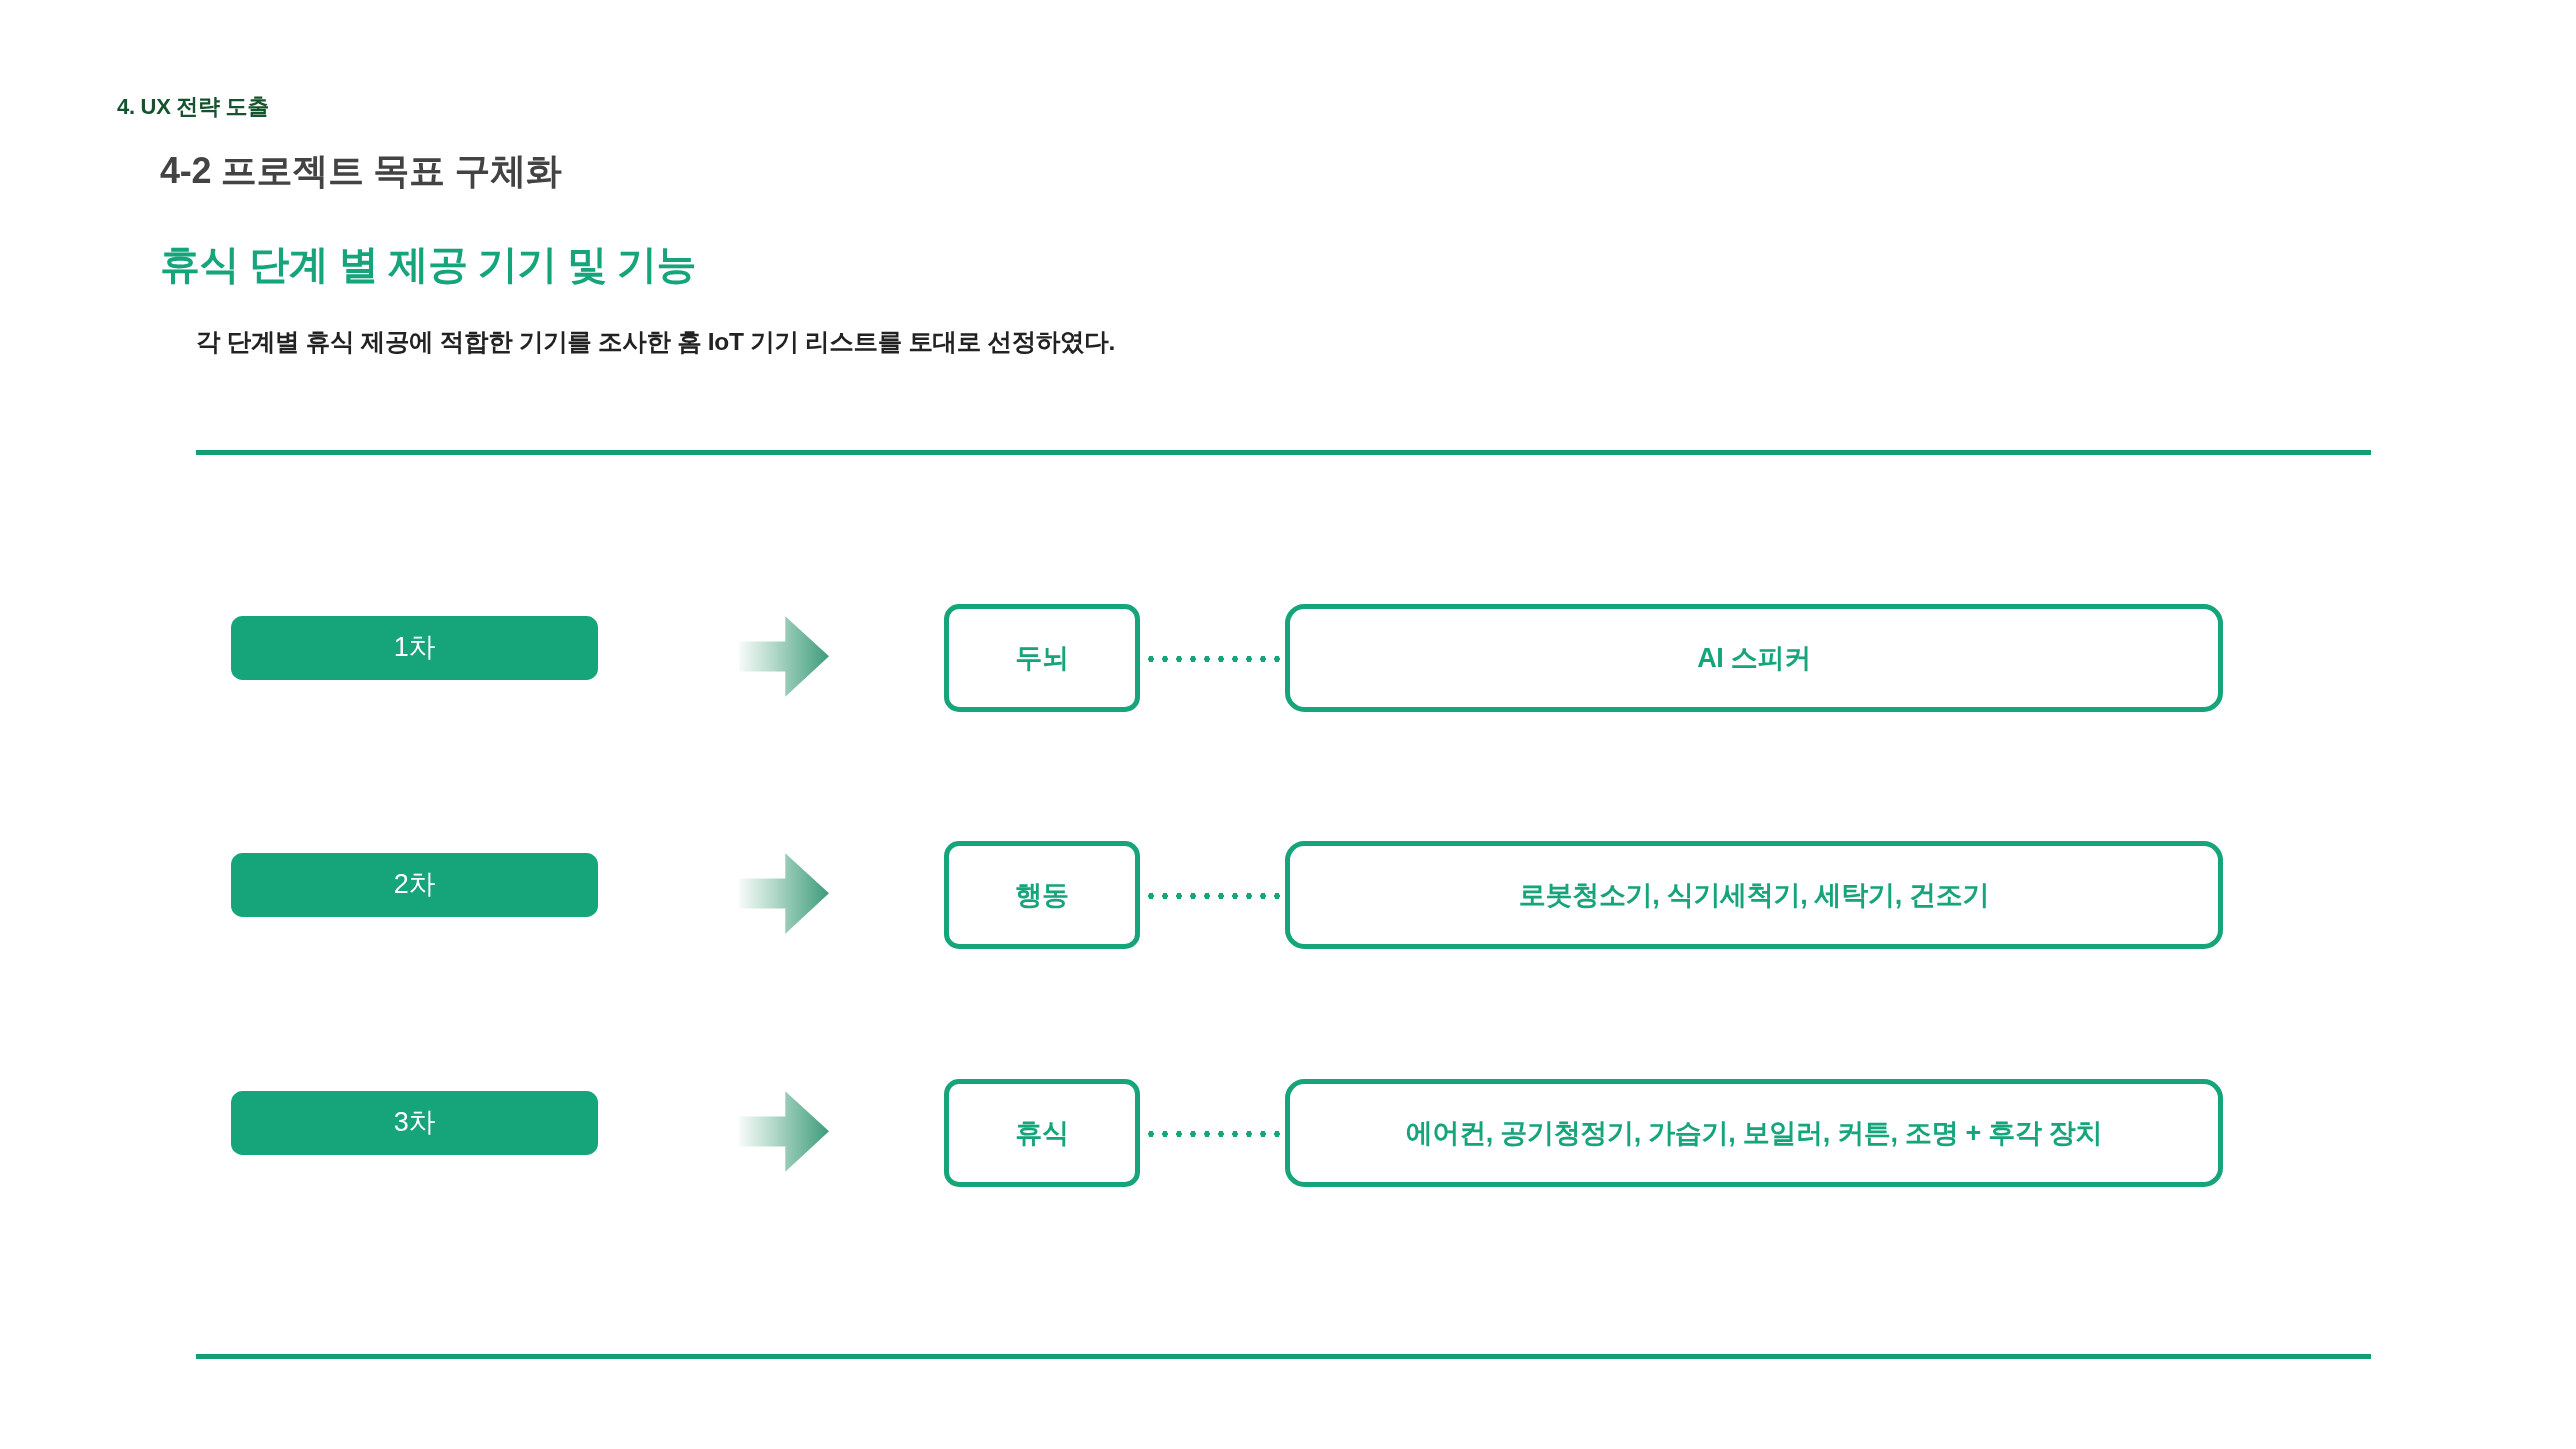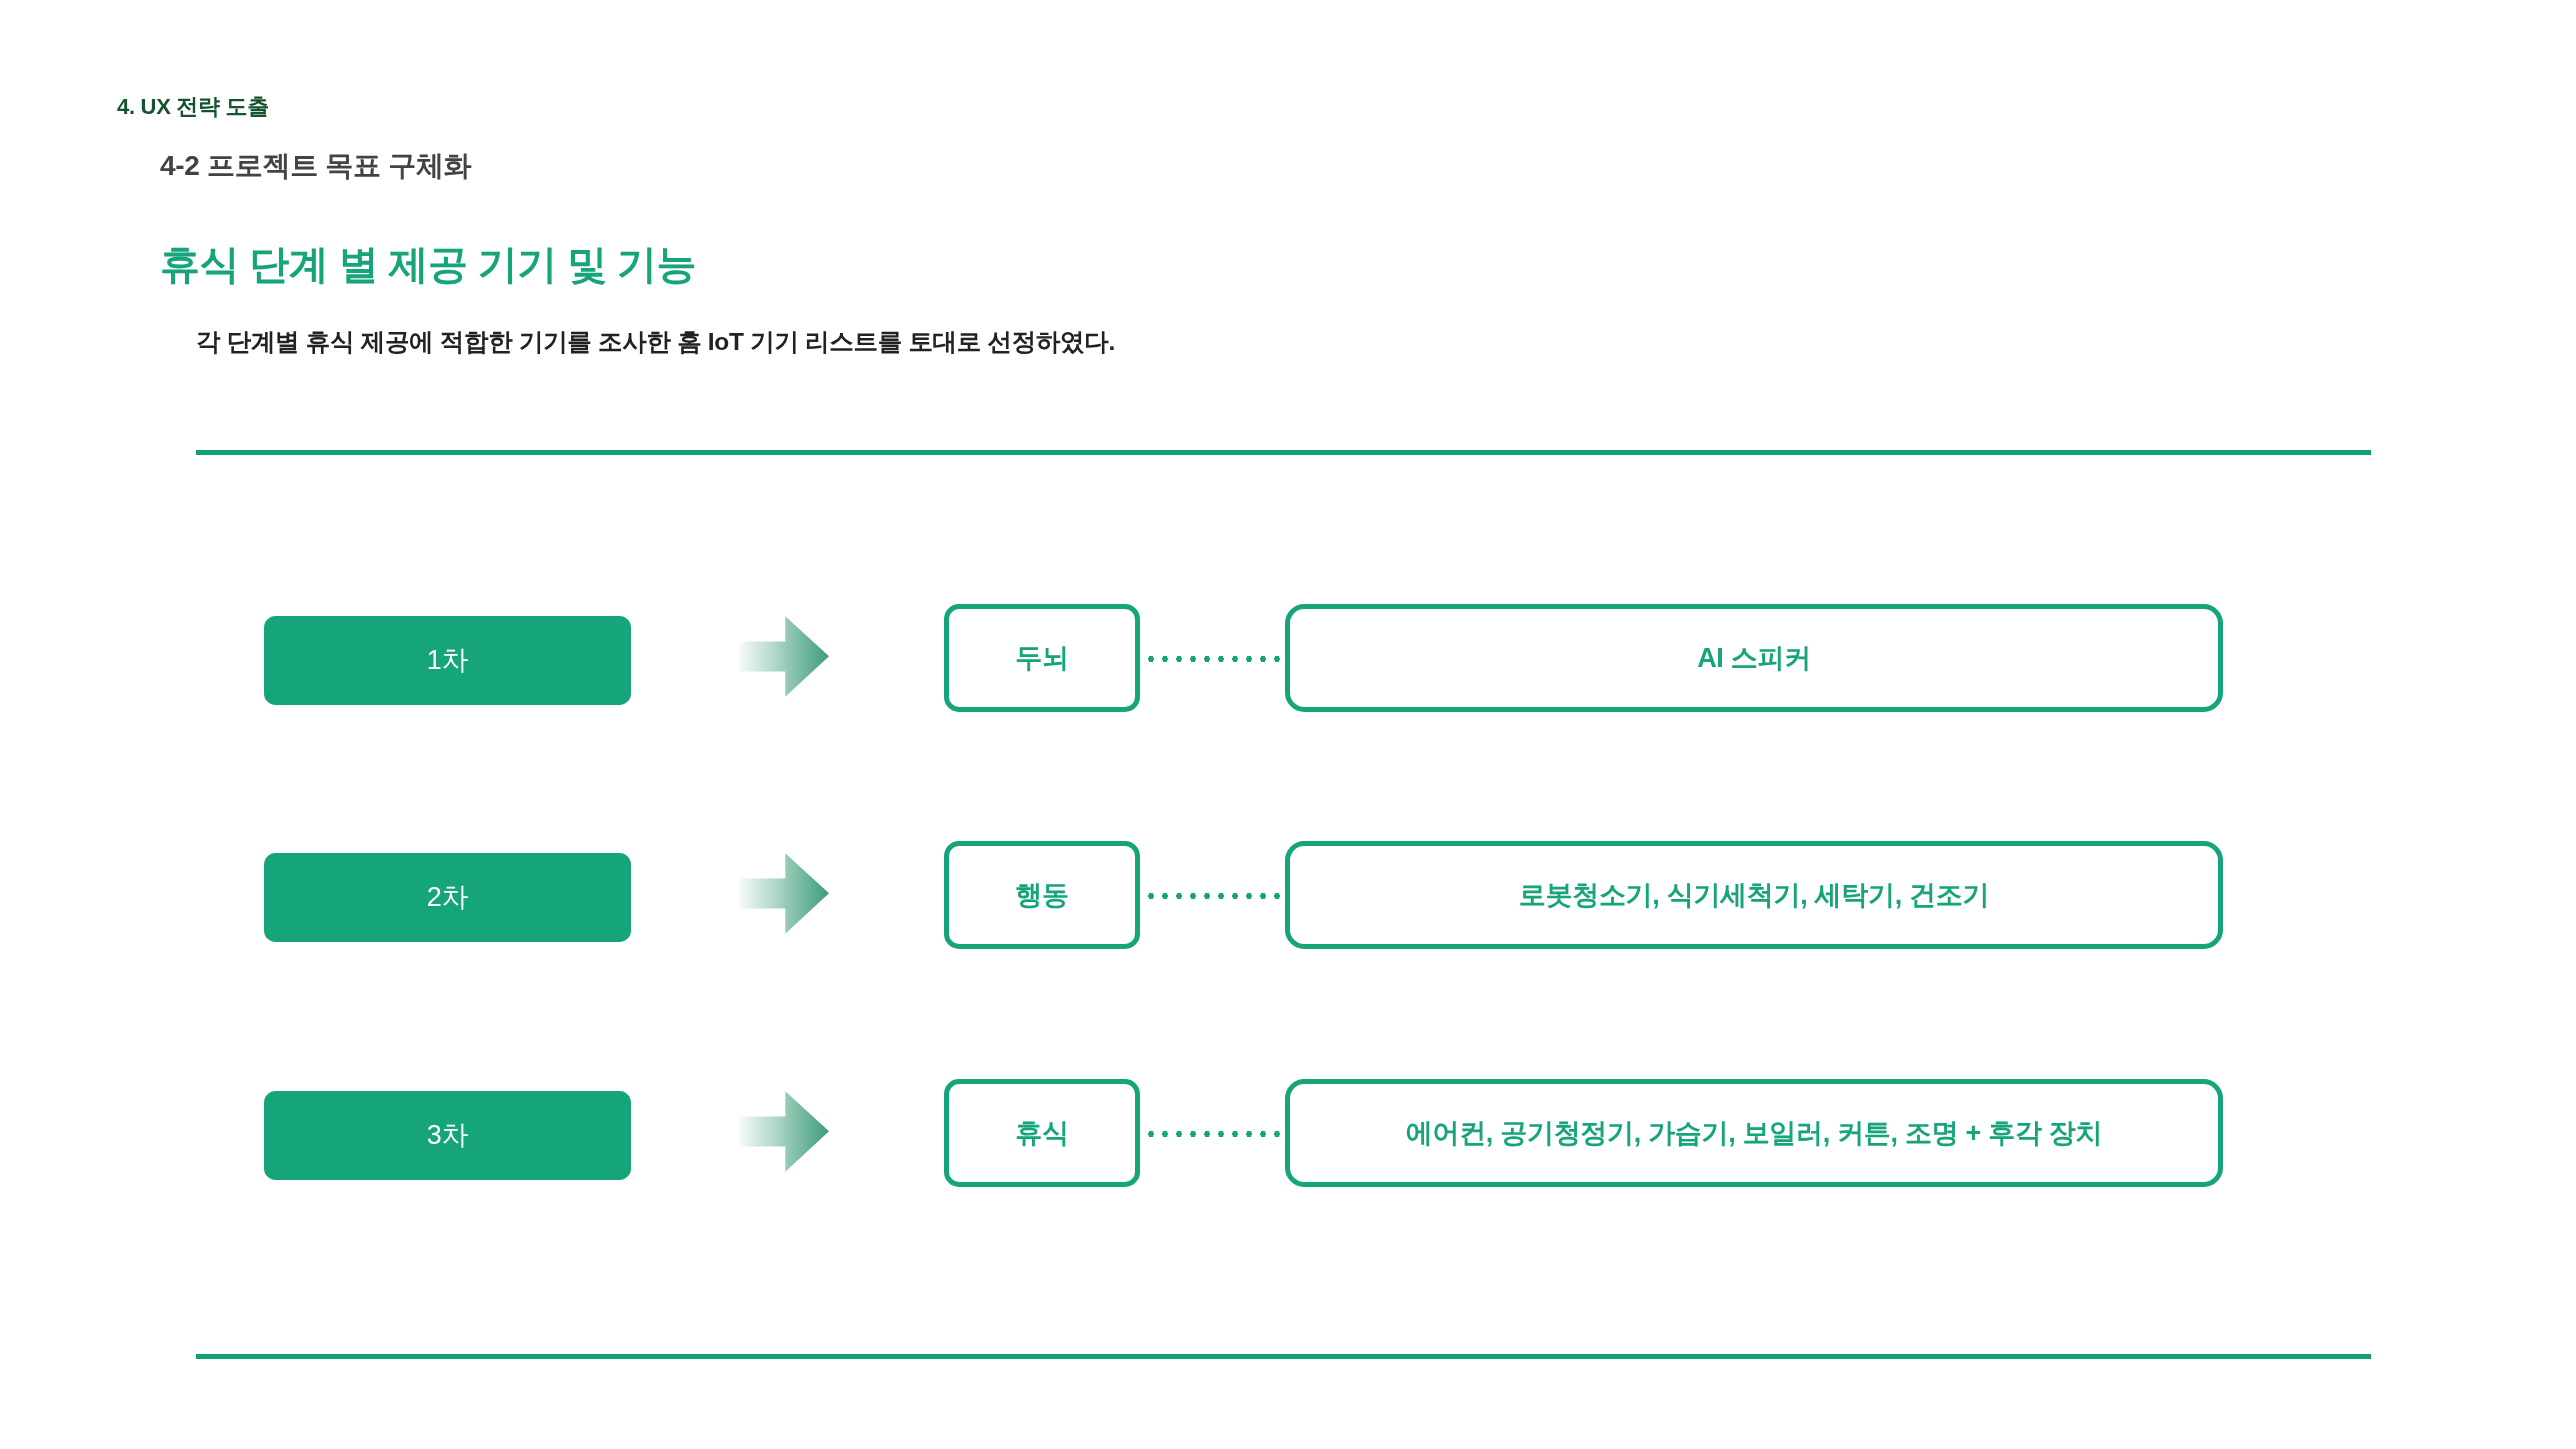--- a/index.html
+++ b/index.html
@@ -27,21 +27,21 @@
     font-size: 22px;
     font-weight: 700;
     letter-spacing: -0.3px;
     color: #14532d;
     white-space: nowrap;
   }
   .subhead {
     position: absolute;
     left: 160px;
     top: 147px;
-    font-size: 28px;
+    font-size: 36px;
     font-weight: 700;
     letter-spacing: -0.3px;
     color: #434343;
     white-space: nowrap;
   }
   .section-title {
     position: absolute;
     left: 160px;
     top: 237px;
     font-size: 40px;
@@ -89,28 +89,27 @@
   .row-1 { top: 599px; }
   .row-2 { top: 836px; }
   .row-3 { top: 1074px; }
 
   
   .stage-pill {
     position: absolute;
     left: 231px;
     top: 16.7px;
     width: 367px;
-    height: 89px;
+    height: 64px;
     background: #16a47b;
     border-radius: 11.6px;
     display: flex;
     align-items: center;
     justify-content: center;
     box-sizing: border-box;
-    margin-left: 33px;
   }
   .stage-pill .stage-label {
     font-size: 27px;
     font-weight: 400;
     letter-spacing: -0.3px;
     color: #ffffff;
     line-height: 1;
   }
 
   

